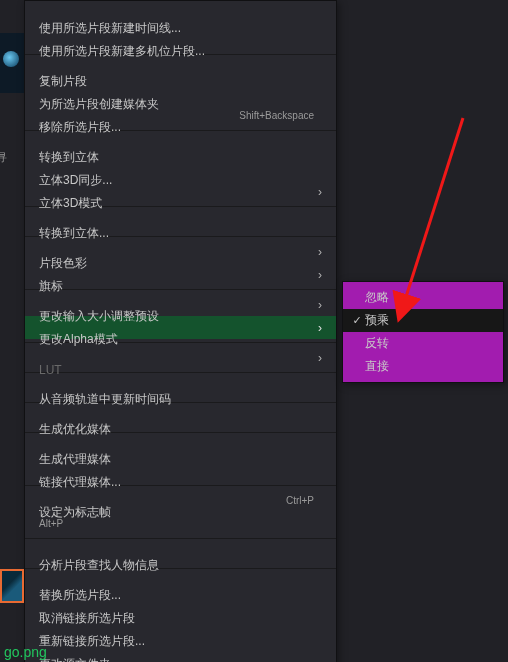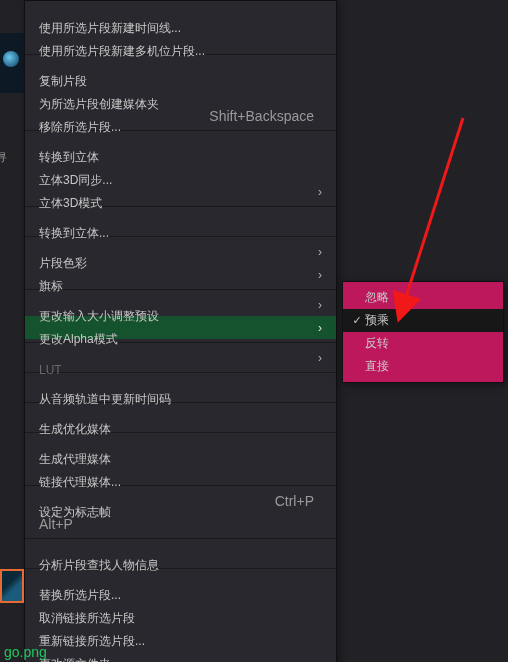--- a/index.html
+++ b/index.html
@@ -26,34 +26,34 @@
     align-items: center;
     justify-content: space-between;
     padding: 4px 14px 4px 14px;
     height: 23px;
     cursor: default;
     color: #c8c8c8;
   }
   .mi.disabled { color: #6a6a6a; }
   .mi.highlight { background: #14532d; }
   .mi .lbl { flex: 1; margin-top: 24px; }
-  .mi .sc { color: #9a9a9a; font-size: 14px; margin-right: 8px; }
+  .mi .sc { color: #9a9a9a; font-size: 10px; margin-right: 8px; }
   .mi .arrow { color: #b0b0b0; }
   .mi.highlight .arrow { color: #e0e0e0; }
   .sep {
     height: 1px;
     background: #1a1a1c;
     margin: 3px 0;
   }
 
   .sub-menu {
     position: absolute;
     left: 342px; top: 281px;
     width: 162px;
-    background: #be185d;
+    background: #a21caf;
     border: 1px solid #101012;
     box-shadow: 2px 2px 8px rgba(0,0,0,0.4);
     padding: 4px 0;
   }
   .smi {
     display: flex;
     align-items: center;
     padding: 4px 14px 4px 6px;
     height: 23px;
     color: #c8c8c8;

